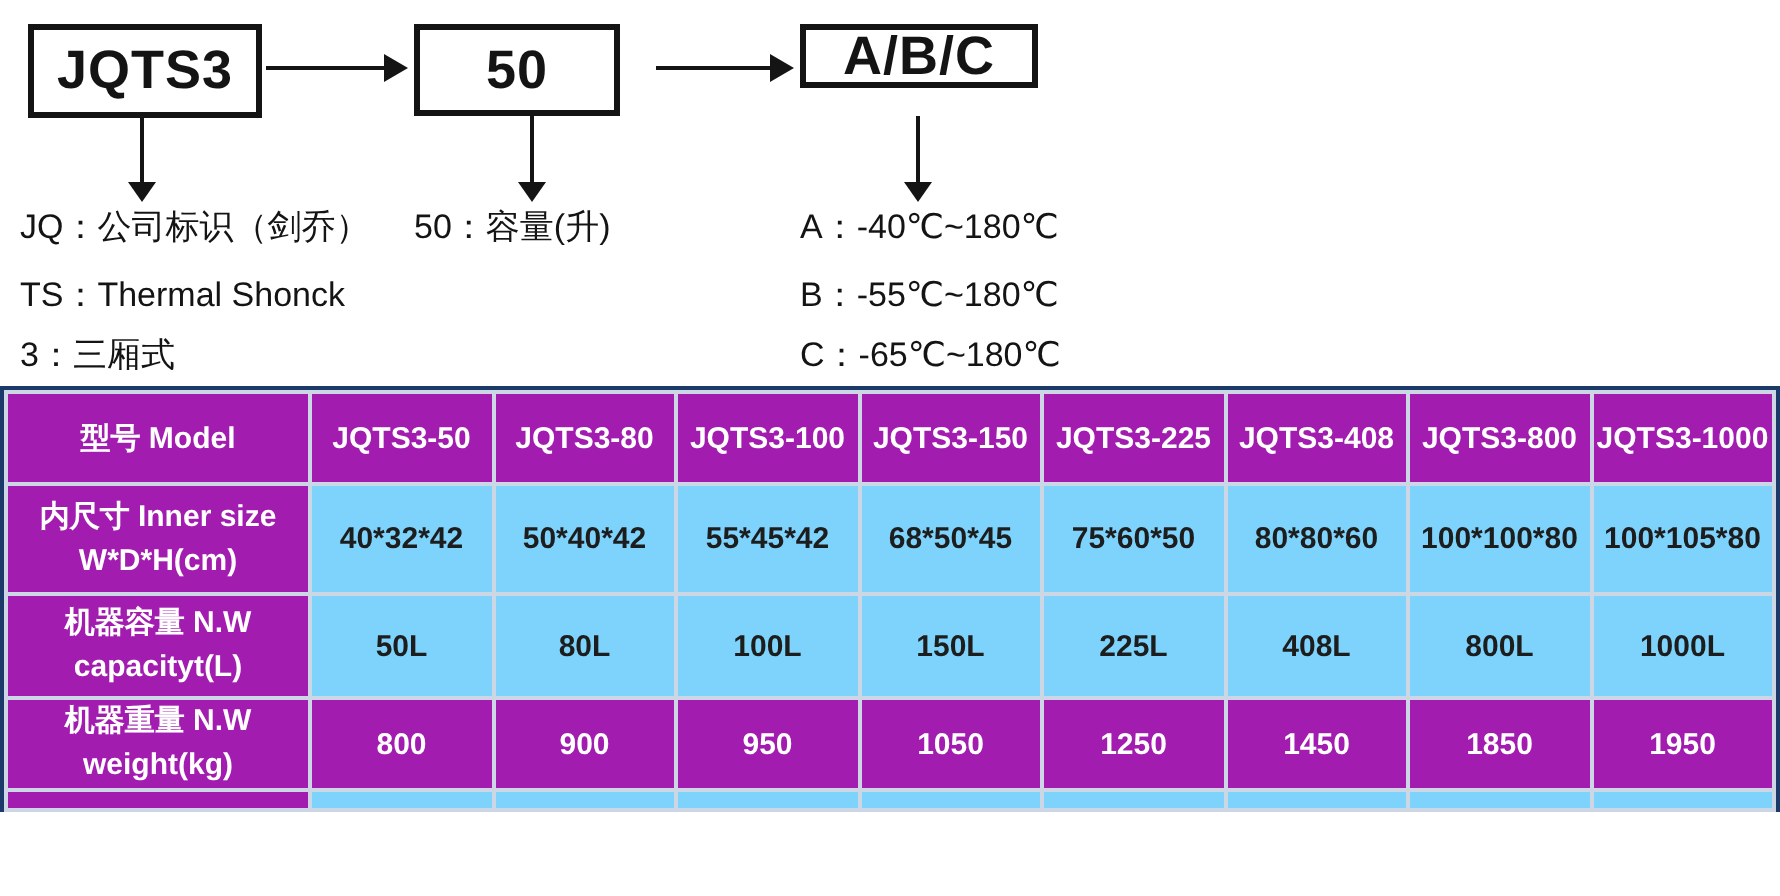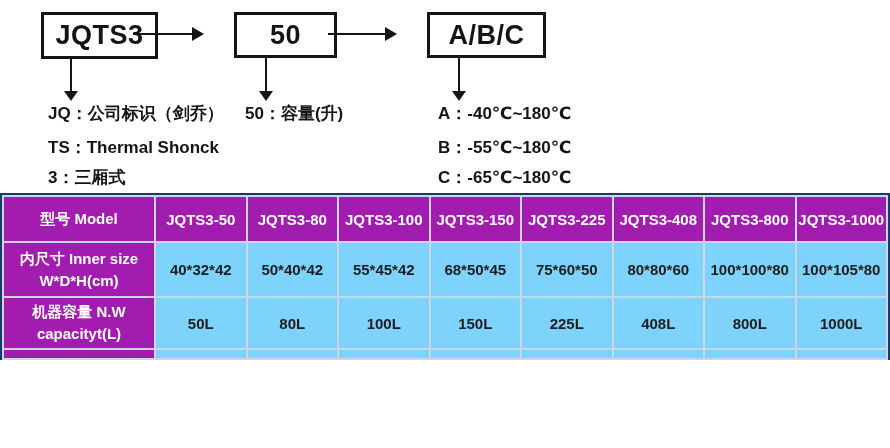--- a/index.html
+++ b/index.html
@@ -13,47 +13,45 @@
   }
   
   .box{
     position:absolute;
     border:3px solid #141414;
     background:#ffffff;
     display:flex;align-items:center;justify-content:center;
     font-weight:bold;font-size:27px;color:#141414;
     letter-spacing:0.5px;
     box-sizing:border-box;
-    margin-left:27px;
   }
   .box1{left:14px;top:12px;width:117px;height:47px;}
   .box2{left:207px;top:12px;width:103px;height:46px;}
-  .box3{left:400px;top:12px;width:119px;height:46px;}
+  .box3{left:400px;top:12px;width:119px;height:32px;}
   .harrow{position:absolute;top:33px;height:2px;background:#141414;}
   .harrow::after{
     content:'';position:absolute;right:-11px;top:-6px;
     border-left:12px solid #141414;
     border-top:7px solid transparent;border-bottom:7px solid transparent;
   }
   .ha1{left:133px;width:60px;}
   .ha2{left:328px;width:58px;}
   .varrow{position:absolute;width:2px;background:#141414;}
   .varrow::after{
     content:'';position:absolute;bottom:-9px;left:-6px;
     border-top:10px solid #141414;
     border-left:7px solid transparent;border-right:7px solid transparent;
   }
   .va1{left:70px;top:59px;height:33px;}
   .va2{left:265px;top:58px;height:34px;}
   .va3{left:458px;top:58px;height:34px;}
   .note{
     position:absolute;
-    font-weight:bold;font-size:17px;color:#141414;
+    font-weight:normal;font-size:17px;color:#141414;
     white-space:nowrap;
-    margin-left:38px;
   }
   
   .table-wrap{
     position:absolute;left:0;top:193px;width:890px;
     border:2px solid #1c3a69;border-bottom:none;
     box-sizing:border-box;
   }
   table.spec{
     width:100%;
     border-collapse:collapse;
@@ -142,20 +140,34 @@
             </td>
             <td class="cell-white">50L</td>
             <td class="cell-white">80L</td>
             <td class="cell-white">100L</td>
             <td class="cell-white">150L</td>
             <td class="cell-white">225L</td>
             <td class="cell-white">408L</td>
             <td class="cell-white">800L</td>
             <td class="cell-white">1000L</td>
           </tr>
+          <tr style="height: 46px;">
+            <td class="cell-blue">
+              <div class="label-line">机器重量 N.W</div>
+              <div class="label-line">weight(kg)</div>
+            </td>
+            <td class="cell-blue">800</td>
+            <td class="cell-blue">900</td>
+            <td class="cell-blue">950</td>
+            <td class="cell-blue">1050</td>
+            <td class="cell-blue">1250</td>
+            <td class="cell-blue">1450</td>
+            <td class="cell-blue">1850</td>
+            <td class="cell-blue">1950</td>
+          </tr>
           <tr style="height: 10px;">
             <td class="cell-blue"></td>
             <td class="cell-white"></td>
             <td class="cell-white"></td>
             <td class="cell-white"></td>
             <td class="cell-white"></td>
             <td class="cell-white"></td>
             <td class="cell-white"></td>
             <td class="cell-white"></td>
             <td class="cell-white"></td>

